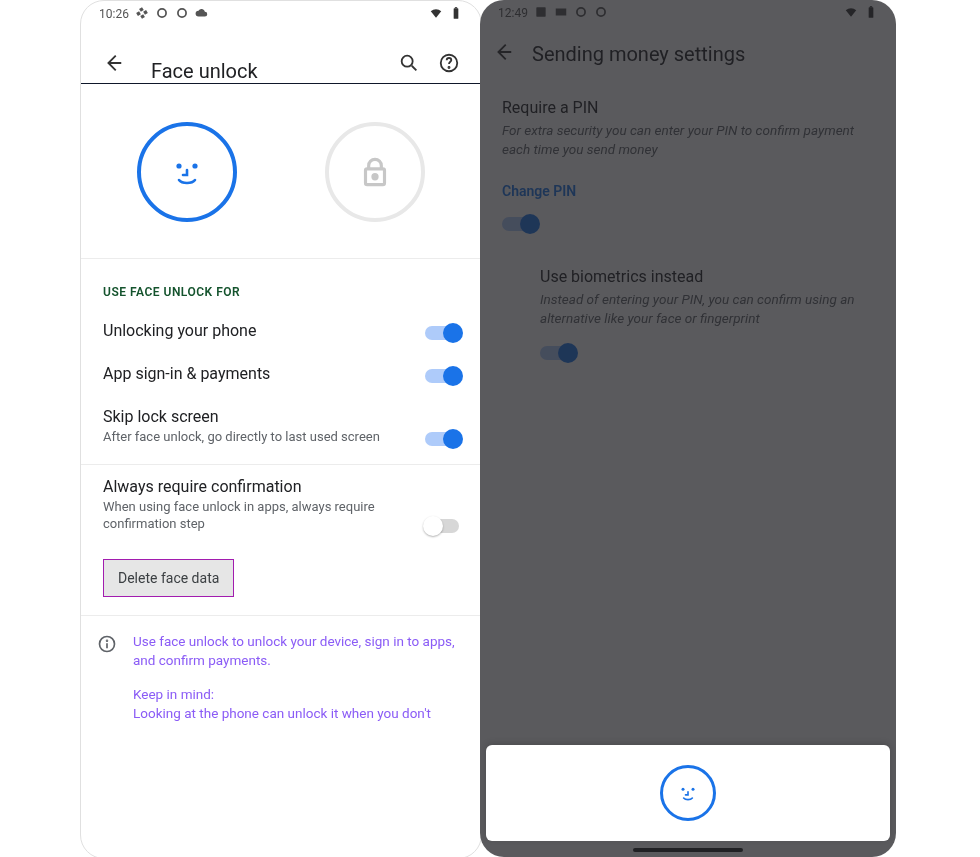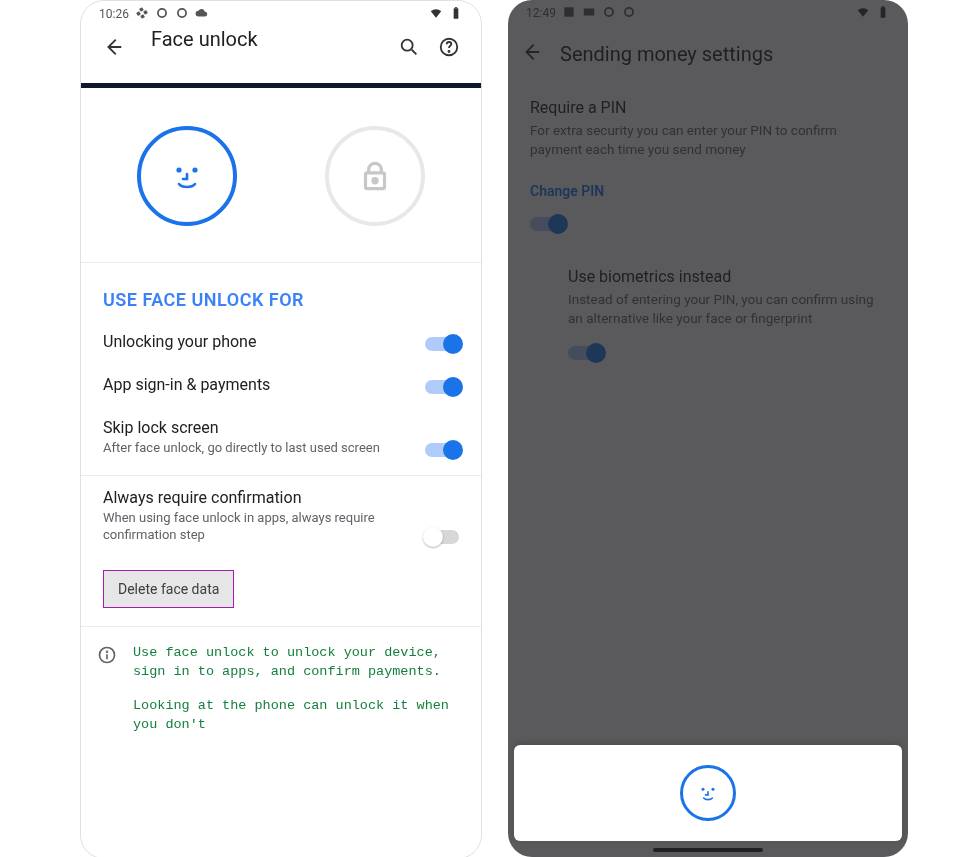--- a/index.html
+++ b/index.html
@@ -1,54 +1,54 @@
 <!DOCTYPE html>
 <html><head>
 <meta charset="utf-8">
 <style>
   html,body{margin:0;padding:0;background:#fff;font-family:-apple-system,BlinkMacSystemFont,"Segoe UI",Roboto,Helvetica,Arial,sans-serif;}
   .stage{width:980px;height:857px;position:relative;}
   .phone{position:absolute;top:0;width:400px;height:857px;border-radius:24px;overflow:hidden;}
   .p-left{left:80px;background:#fff;border:1px solid #e0e0e0;}
-  .p-right{left:508px;background:#fff;}
+  .p-right{left:480px;background:#fff;padding-left:16px;}
   .dim{position:absolute;inset:0;background:rgba(32,33,36,.74);pointer-events:none;}
   .sb{height:26px;display:flex;align-items:center;justify-content:space-between;padding:0 18px;font-size:12px;color:#555;}
   .sb .l,.sb .r{display:flex;align-items:center;gap:6px;}
   .sb svg{width:14px;height:14px;}
-  .appbar{height:56px;display:flex;align-items:flex-start;padding:0 12px;border-bottom:5px solid #0f172a;}
+  .appbar{height:56px;display:flex;align-items:flex-end;padding:0 12px;border-bottom:1px solid #0f172a;}
   .appbar .title{font-size:20px;color:#202124;margin-left:18px;flex:1;}
   .appbar .act{width:40px;height:40px;display:flex;align-items:center;justify-content:center;}
   .appbar2{height:56px;display:flex;align-items:center;padding:0 12px;}
   .appbar2 .title{font-size:20px;color:#202124;margin-left:18px;flex:1;}
   .icbtn svg{width:22px;height:22px;stroke:#333;fill:none;stroke-width:2;}
   .hero{display:flex;justify-content:center;gap:88px;padding:38px 0 36px;border-bottom:1px solid #ececec;}
   .bubble{width:92px;height:92px;border-radius:50%;display:flex;align-items:center;justify-content:center;}
   .b-face{border:4px solid #1a73e8;}
   .b-lock{border:4px solid #e8e8e8;}
-  .section-label{font-size:18px;letter-spacing:.5px;font-weight:600;color:#3b82f6;padding:26px 22px 10px;}
+  .section-label{font-size:12px;letter-spacing:.5px;font-weight:600;color:#14532d;padding:26px 22px 10px;}
   .row{display:flex;align-items:flex-end;padding:12px 22px;gap:14px;}
   .row .txt{flex:1;}
   .row .t1{font-size:16px;color:#202124;}
   .row .t2{font-size:13px;color:#5f6368;line-height:1.35;margin-top:2px;}
   .toggle{width:34px;height:14px;border-radius:14px;position:relative;margin-top:4px;flex:0 0 auto;}
   .toggle.on{background:#aecbfa;}
   .toggle.on .knob{background:#1a73e8;left:18px;}
   .toggle.off{background:#d7d7d7;}
   .toggle.off .knob{background:#fff;left:-2px;box-shadow:0 1px 2px rgba(0,0,0,.3);}
   .knob{position:absolute;top:-3px;width:20px;height:20px;border-radius:50%;}
   .hr{height:1px;background:#ececec;margin-top:6px;}
   .btn-outl{display:inline-block;margin:14px 22px 18px;padding:10px 14px;border:1px solid #a21caf;font-size:14px;color:#3c4043;background:#e6e6e6;}
   .info-row{display:flex;padding:16px 20px 0 16px;gap:16px;border-top:1px solid #ececec;}
-  .info-row .txt{font-size:13.5px;color:#15803d;line-height:1.45;font-family:Liberation Mono, monospace;}
+  .info-row .txt{font-size:13.5px;color:#8b5cf6;line-height:1.45;}
   .info-row svg{width:20px;height:20px;flex:0 0 auto;margin-top:2px;}
   
   .r-content{position:absolute;inset:0;}
   .r-block{padding:16px 22px;}
   .r-t1{font-size:16px;color:#202124;}
-  .r-t2{font-size:13.5px;color:#5f6368;line-height:1.4;margin-top:4px;}
+  .r-t2{font-size:13.5px;color:#5f6368;line-height:1.4;margin-top:4px;font-style:italic;}
   .r-link{font-size:14px;color:#1a73e8;font-weight:600;margin-top:24px;}
   .r-row{display:flex;align-items:flex-start;gap:14px;flex-direction:column;}
   .r-row .txt{flex:1;}
   .sheet{position:absolute;left:6px;right:6px;bottom:16px;height:96px;background:#fff;border-radius:6px;display:flex;align-items:center;justify-content:center;z-index:3;box-shadow:0 -2px 6px rgba(0,0,0,.15);}
   .home-ind{position:absolute;bottom:5px;left:50%;transform:translateX(-50%);width:110px;height:4px;border-radius:2px;background:#202124;z-index:4;}
   .sheet .face-sm{width:50px;height:50px;border:3px solid #1a73e8;border-radius:50%;display:flex;align-items:center;justify-content:center;}
 </style>
 </head>
 <body>
 
@@ -167,20 +167,21 @@
 
     <div class="info-row">
       <svg viewBox="0 0 24 24" stroke="#5f6368" fill="none" stroke-width="2">
           <circle cx="12" cy="12" r="9"></circle>
           <circle cx="12" cy="8" r=".5" fill="#5f6368"></circle>
           <path d="M12 11v6"></path>
         </svg>
       <div class="txt">
         <div>Use face unlock to unlock your device, sign in to apps, and confirm payments.</div>
         <div style="height:14px"></div>
+        <div>Keep in mind:</div>
         <div>Looking at the phone can unlock it when you don't</div>
       </div>
     </div>
   </div>
 
   <div class="phone p-right">
     <div class="r-content">
       <div class="sb">
         <div class="l">
           <span>12:49</span>

